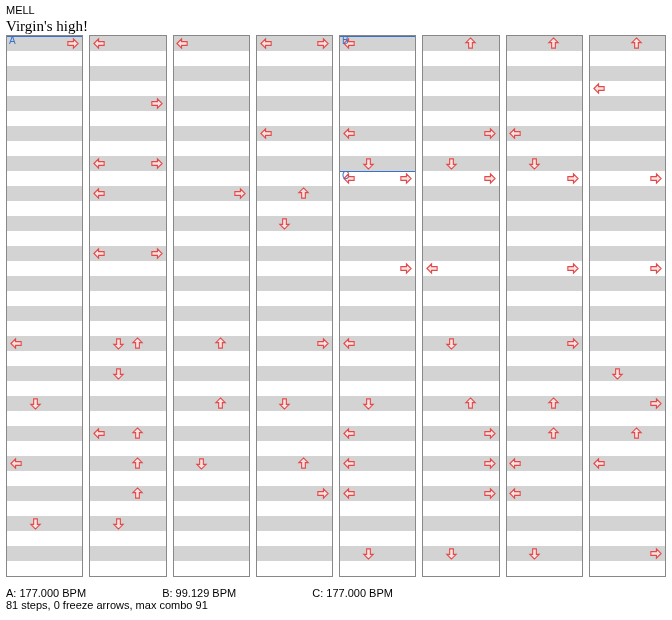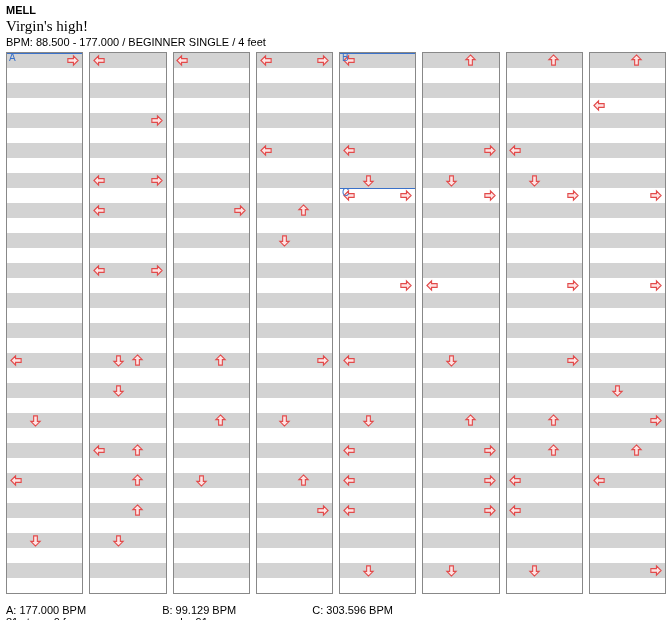--- a/index.html
+++ b/index.html
@@ -1,38 +1,37 @@
 <!DOCTYPE html>
 <html><head>
 <meta charset="utf-8">
 <style>
   html,body{margin:0;padding:0;background:#fff;font-family:Verdana,Geneva,sans-serif;font-size:11px;color:#000}
   .page{width:672px;padding:4px 6px;box-sizing:border-box}
-  .artist{font-weight:bold;font-size:11px}
+  .artist{font-weight:normal;font-size:11px}
   .title{font-family:Georgia,serif;font-size:15px;margin-top:2px}
   .meta{font-size:11px;margin-top:1px;margin-bottom:4px}
   .columns{display:flex;gap:6px}
   .col{position:relative;width:76px;border:1px solid #888}
   .beat{height:15px;display:flex;position:relative}
   .beat:nth-child(odd){background:#d3d3d3}
   .beat:nth-child(even){background:#fff}
   .lane{flex:1;display:flex;align-items:center;justify-content:center;position:relative}
   .marker{position:absolute;top:0;left:0;right:0;height:0;border-top:1px solid #3a71c9;z-index:2}
   .marker-label{position:absolute;top:0;left:2px;font-size:10px;color:#3a71c9;line-height:10px;z-index:3}
   .arrow{width:13px;height:13px;display:block}
   .arrow path{fill:#ffe3e3;stroke:#e24a4a;stroke-width:1.2}
   .footer{margin-top:10px;font-size:11px}
   .footer-line1 span{display:inline-block;margin-right:73px}
 </style>
 </head>
 <body>
 <div class="page">
   <div class="artist">MELL</div>
   <div class="title">Virgin's high!</div>
-  <div class="meta">BPM: 88.500 - 177.000 / BEGINNER SINGLE / 4 feet</div>
   <div class="columns" id="columns">
       <div class="col">
         <div class="beat">
           <div class="lane"></div>
           <div class="lane"></div>
           <div class="lane"></div>
           <div class="lane">
             <svg class="arrow" viewBox="0 0 14 14">
               <g transform="rotate(90 7 7)">
                 <path d="M7 1 L12 6 L9 6 L9 12 L5 12 L5 6 L2 6 Z"></path>
@@ -2237,17 +2236,17 @@
           <div class="lane"></div>
           <div class="lane"></div>
           <div class="lane"></div>
         </div>
       </div>
     </div>
   <div class="footer">
     <div class="footer-line1">
       <span>A: 177.000 BPM</span>
       <span>B: 99.129 BPM</span>
-      <span>C: 303.596 BPM</span>
+      <span>C: 177.000 BPM</span>
     </div>
     <div>81 steps, 0 freeze arrows, max combo 91</div>
   </div>
 </div>
 
 </body></html>

